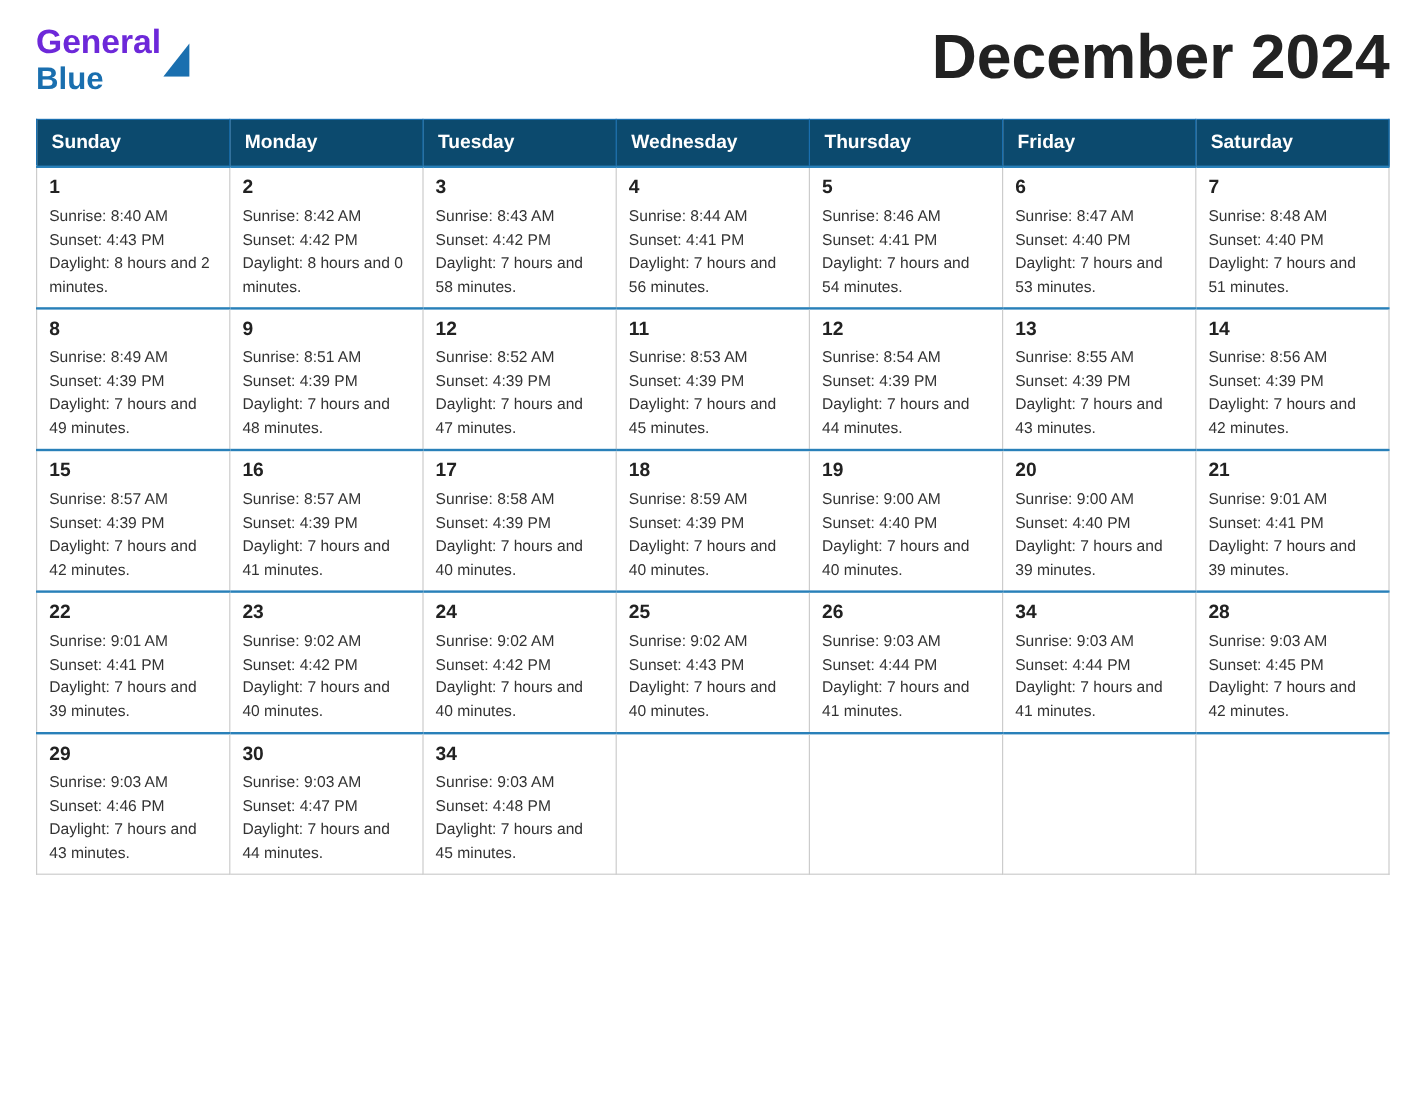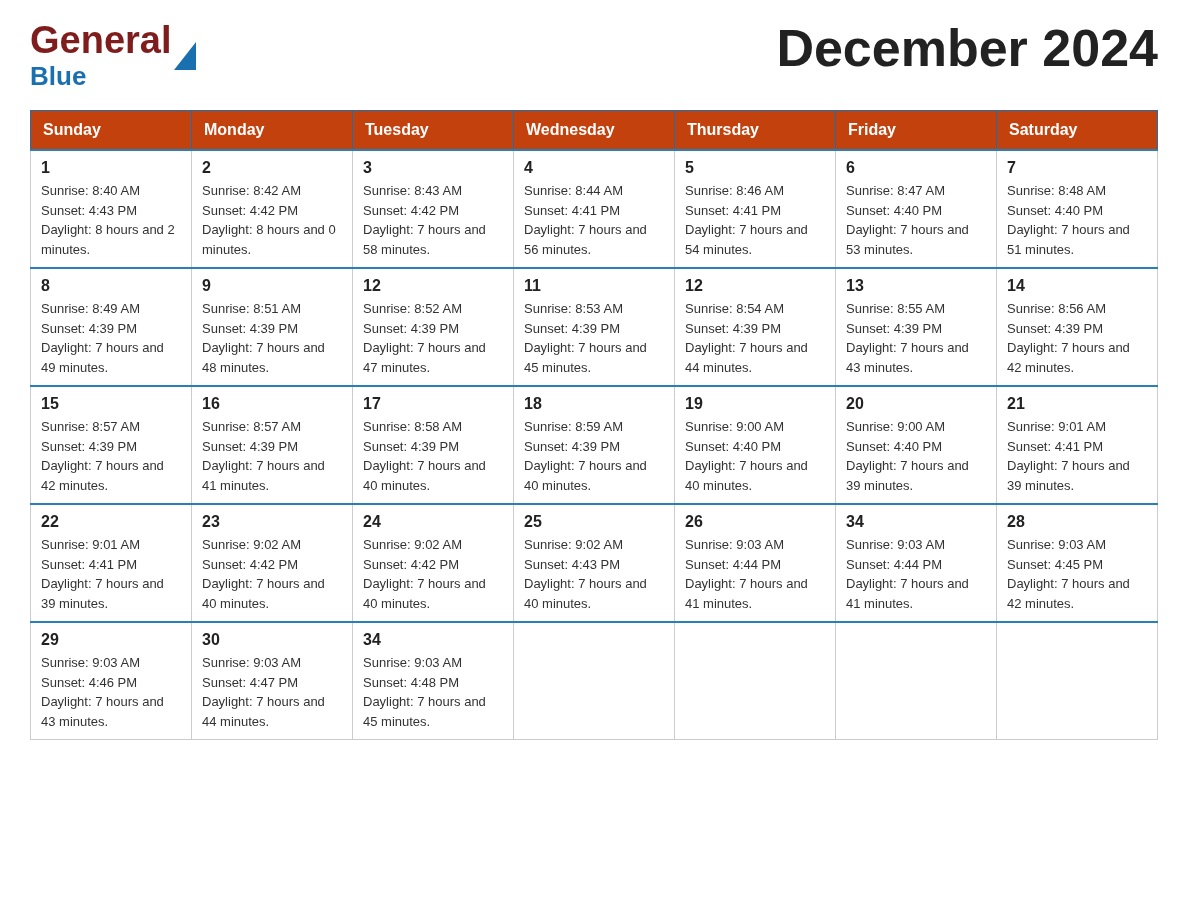--- a/index.html
+++ b/index.html
@@ -34,21 +34,21 @@
       font-size: 22px;
       color: #555;
       margin-top: 4px;
     }
     .calendar {
       width: 100%;
       border-collapse: collapse;
       border: 1px solid #ccc;
     }
     .calendar th {
-      background-color: #c2410c;
+      background-color: #0c4a6e;
       color: #fff;
       font-size: 16px;
       font-weight: bold;
       padding: 10px 12px;
       text-align: left;
       border: 1px solid #1a6faf;
     }
     .calendar td {
       vertical-align: top;
       padding: 8px 10px;
@@ -79,23 +79,23 @@
     .logo-row {
       display: flex;
       align-items: center;
     }
     .logo-text-block {
       display: flex;
       flex-direction: column;
       line-height: 1.1;
     }
     .logo-top-line {
-      font-size: 38px;
-      font-weight: bold;
-      color: #7f1d1d;
+      font-size: 28px;
+      font-weight: bold;
+      color: #6d28d9;
     }
     .logo-bottom-line {
       font-size: 26px;
       font-weight: bold;
       color: #1a6faf;
     }
   </style>
 </head>
 <body>
 

